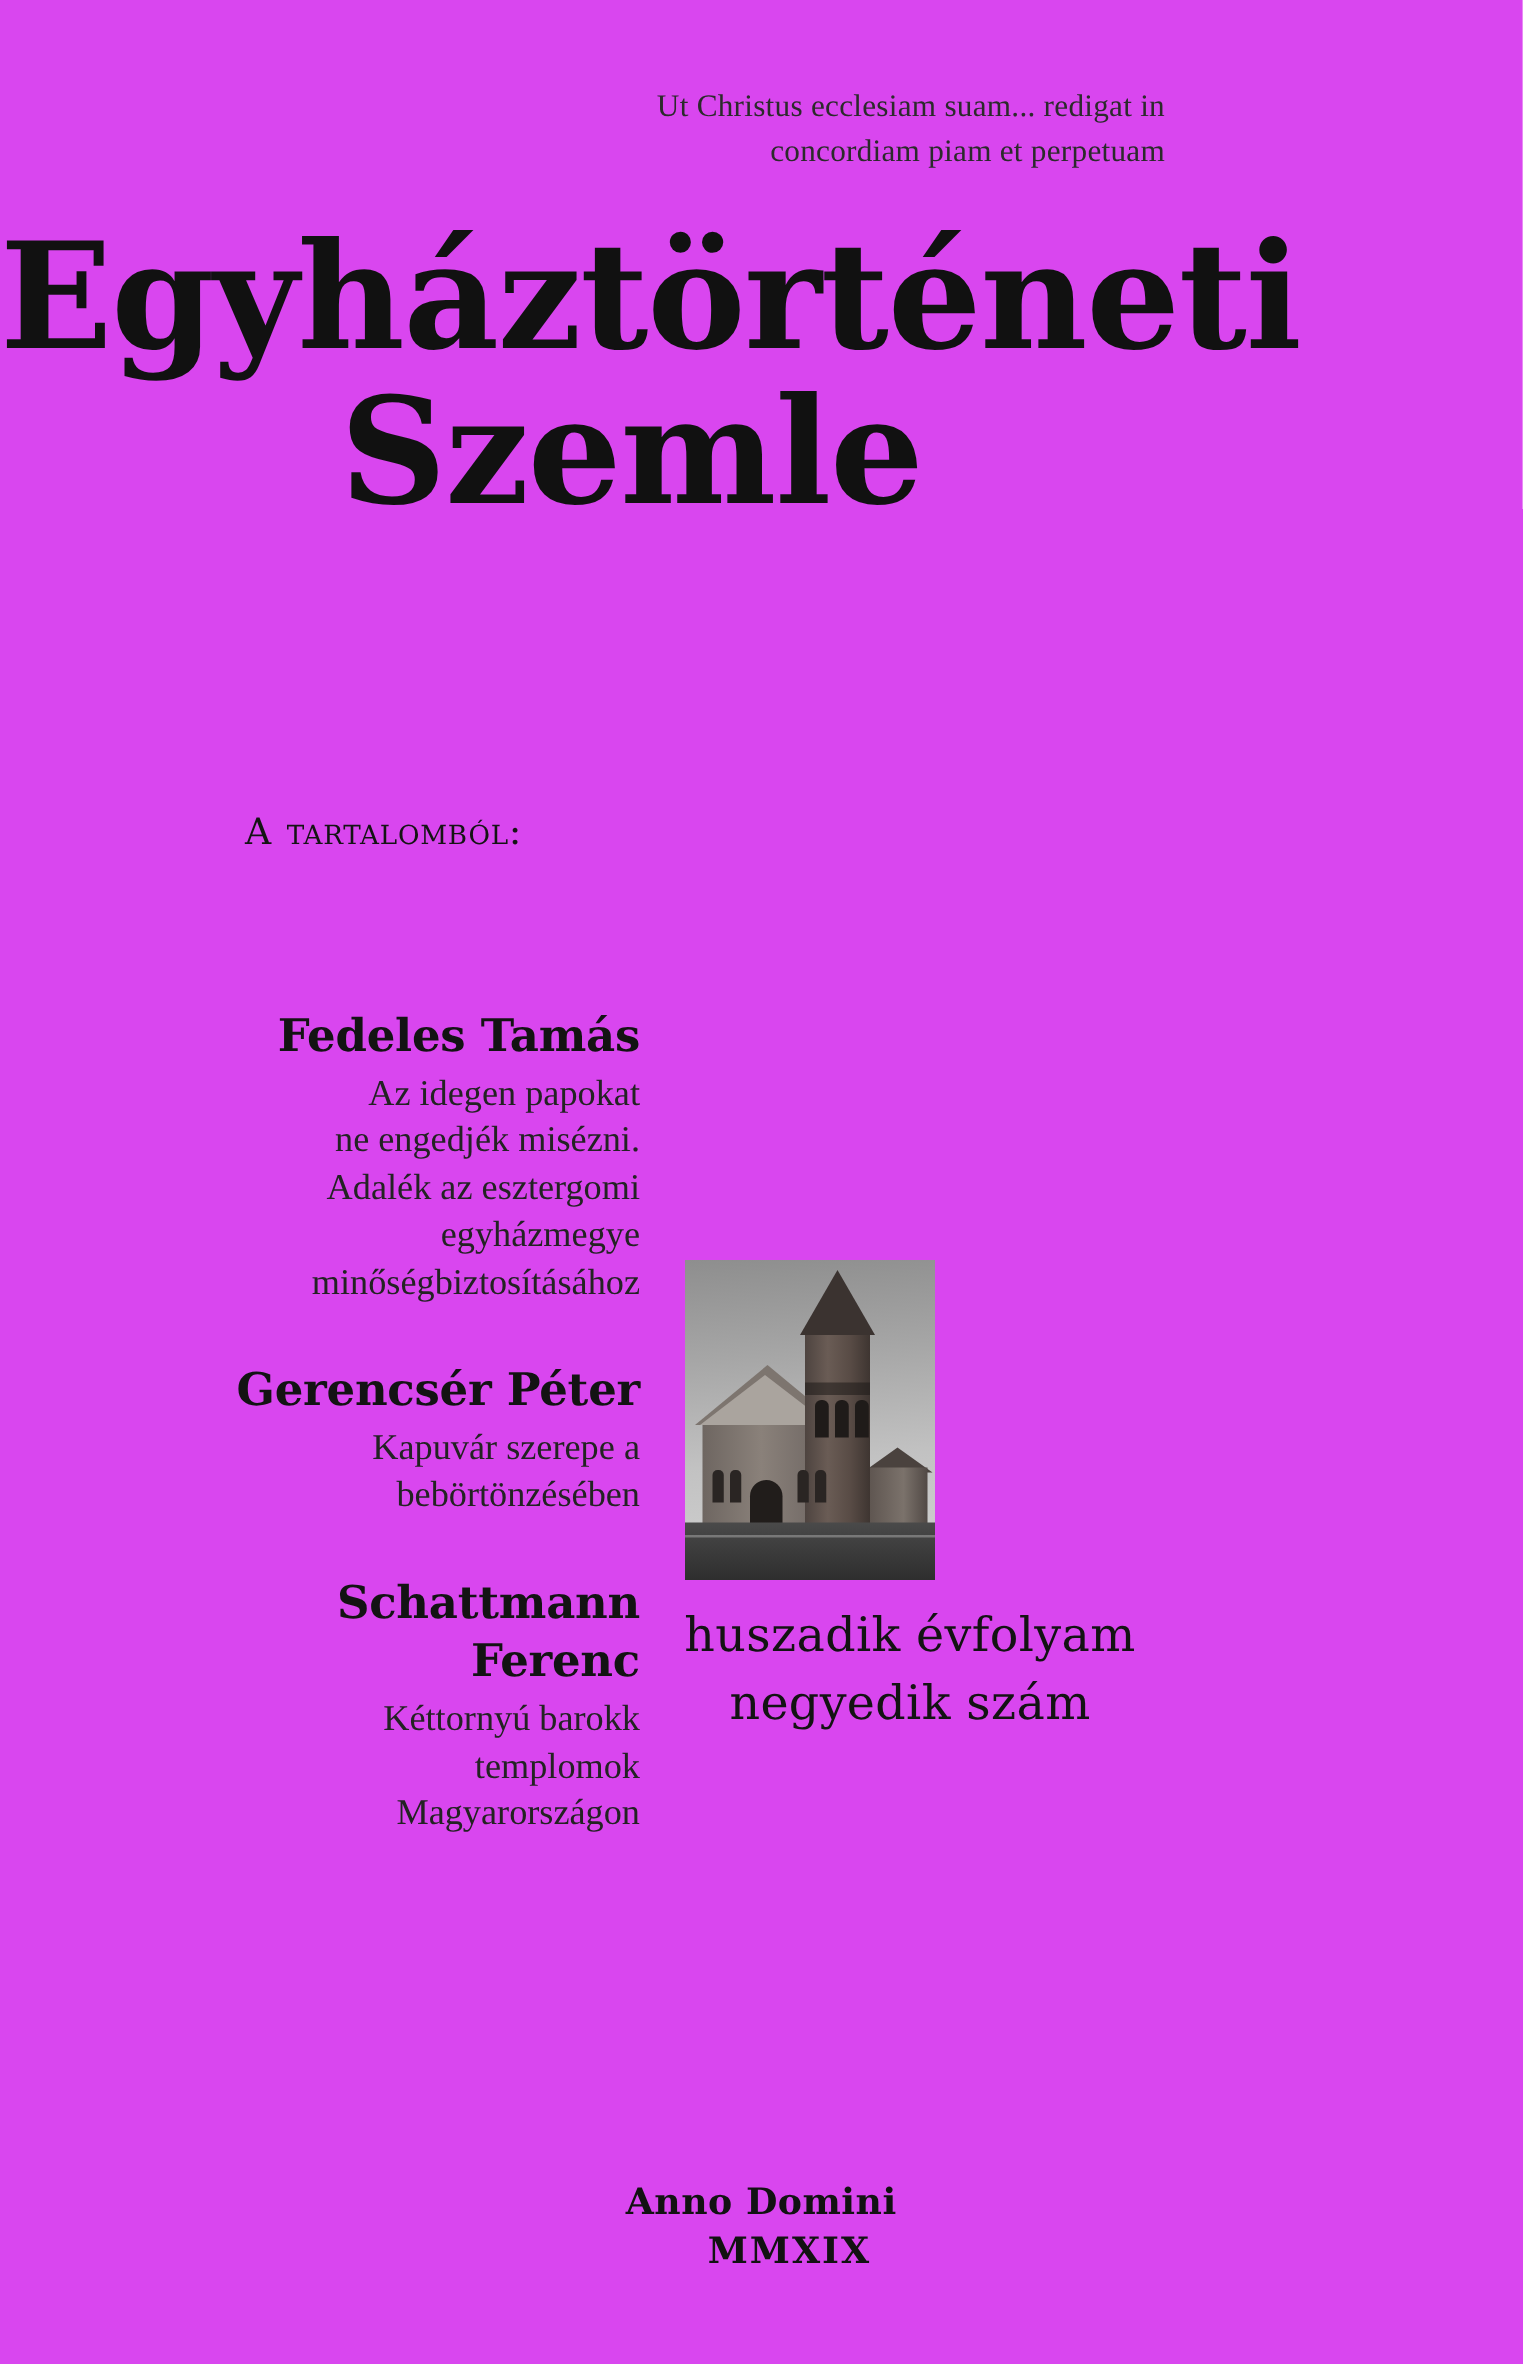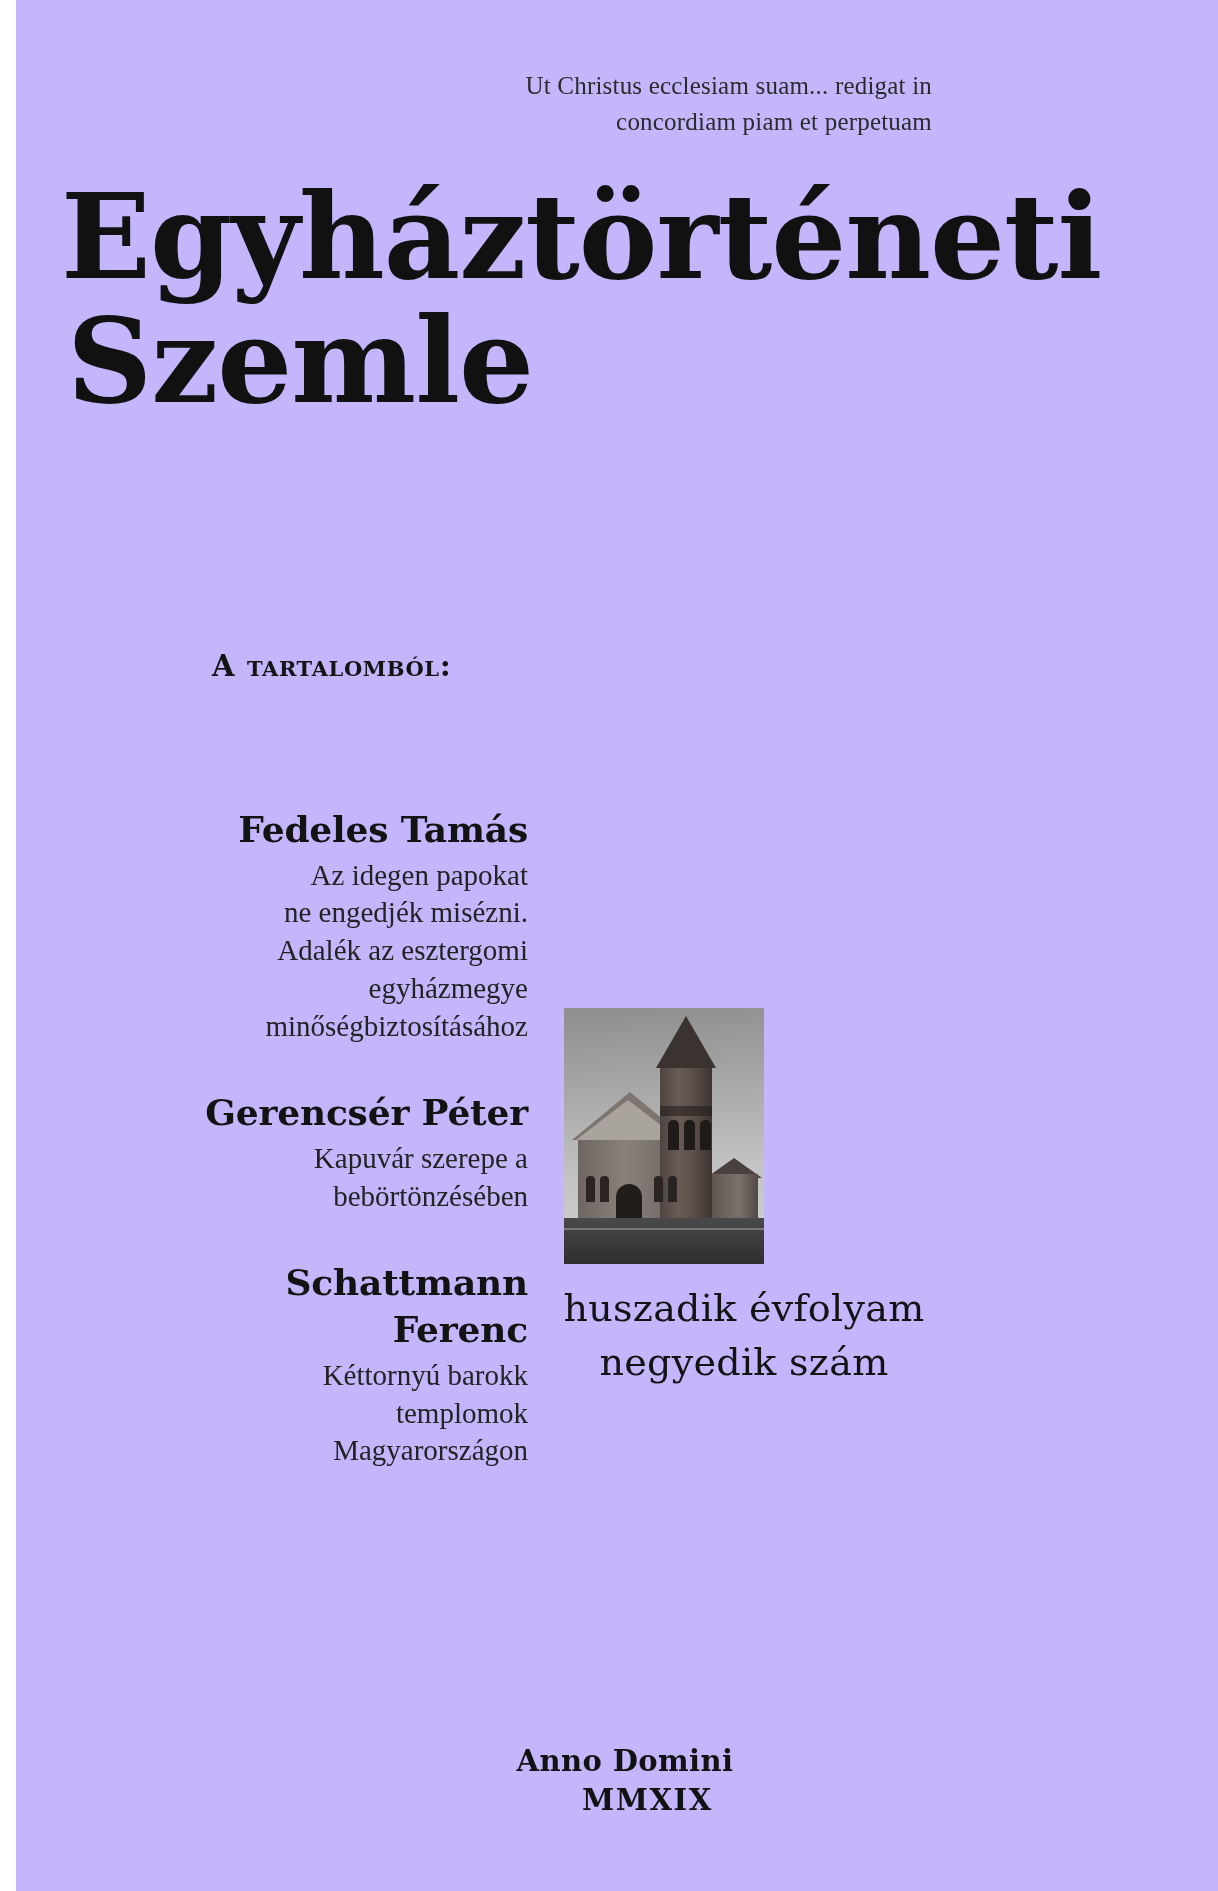--- a/index.html
+++ b/index.html
@@ -12,22 +12,21 @@
     height: 1891px;
     position: relative;
     overflow: hidden;
     font-family: "Liberation Serif", "DejaVu Serif", serif;
     color: #1a1a1a;
   }
 
   .page {
     position: absolute;
     inset: 0;
-    background: #c4b5fd;
-    margin-left: 16px;
+    background: #d946ef;
   }
 
   
   .epigraph {
     position: absolute;
     top: 68px;
     right: 286px;
     width: 520px;
     text-align: right;
     font-family: "Liberation Serif", "DejaVu Serif", serif;
@@ -37,22 +36,21 @@
     letter-spacing: 0.2px;
   }
   .epigraph .eline { display: block; white-space: nowrap; }
 
   
   .masthead {
     position: absolute;
     top: 176px;
     left: 0;
     width: 1004px;
-    text-align: left;
-    padding-left: 45px;
+    text-align: center;
   }
   .title-line {
     display: block;
     font-family: "DejaVu Serif", "Liberation Serif", serif;
     font-weight: 700;
     color: #111111;
     letter-spacing: -1px;
   }
   .title-line-1 {
     font-size: 118px;
@@ -64,21 +62,21 @@
     line-height: 1.06;
     margin-left: 6px;
   }
 
   
   .contents-heading {
     position: absolute;
     top: 648px;
     left: 196px;
     font-family: "DejaVu Serif", "Liberation Serif", serif;
-    font-weight: 700;
+    font-weight: 400;
     font-size: 29px;
     color: #141414;
     letter-spacing: 0.4px;
     white-space: nowrap;
   }
   .contents-heading .smallcaps {
     font-variant: small-caps;
     text-transform: lowercase;
     font-size: 30px;
     letter-spacing: 0.6px;

